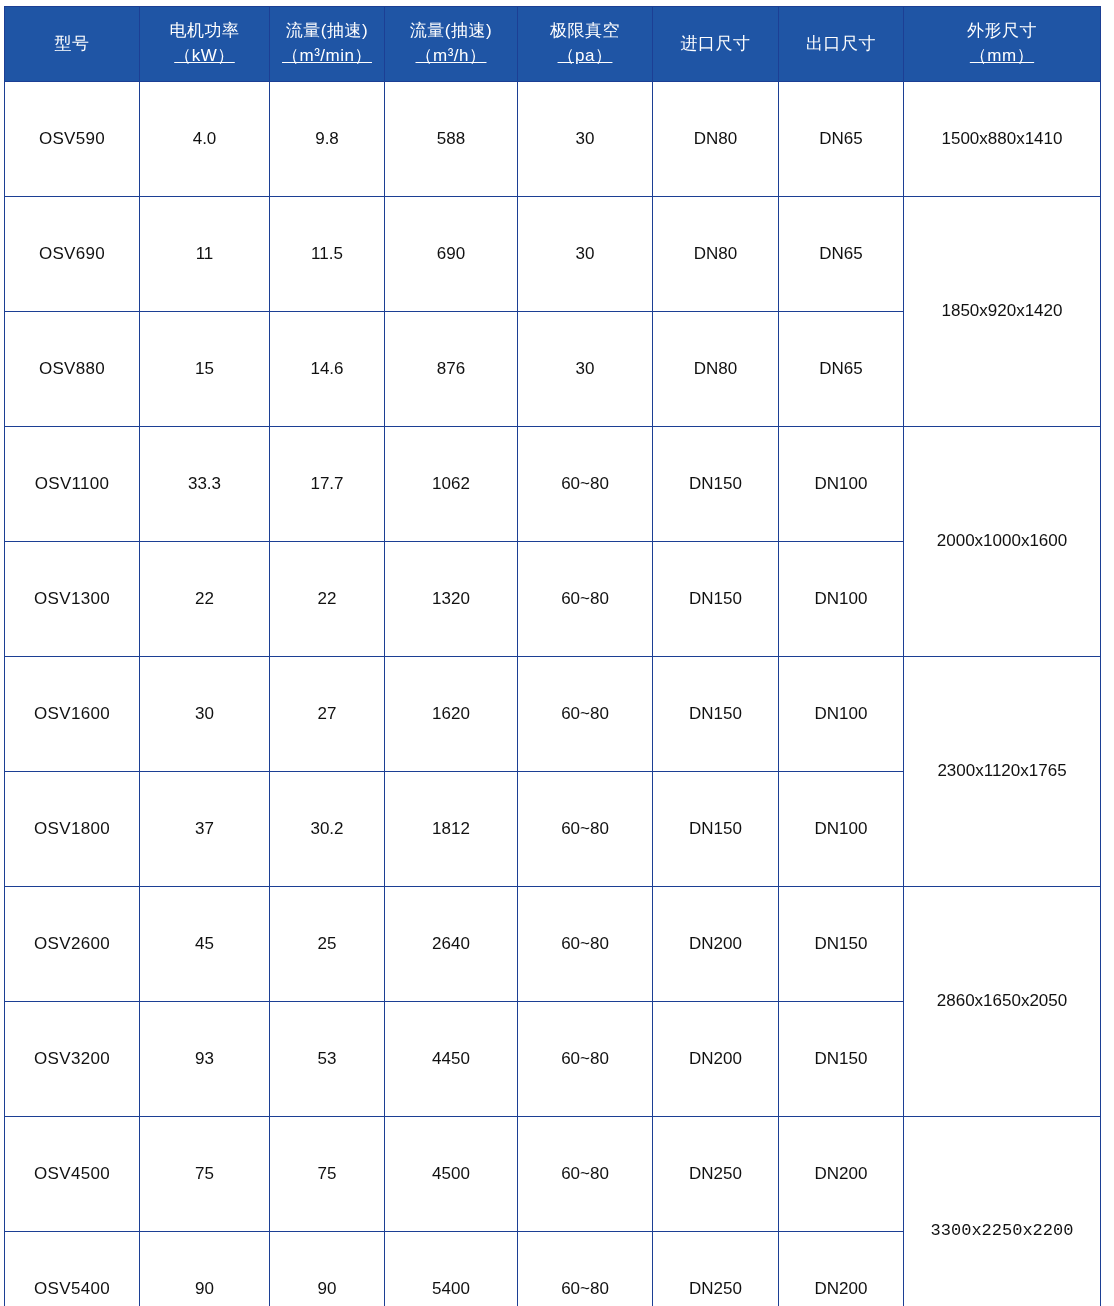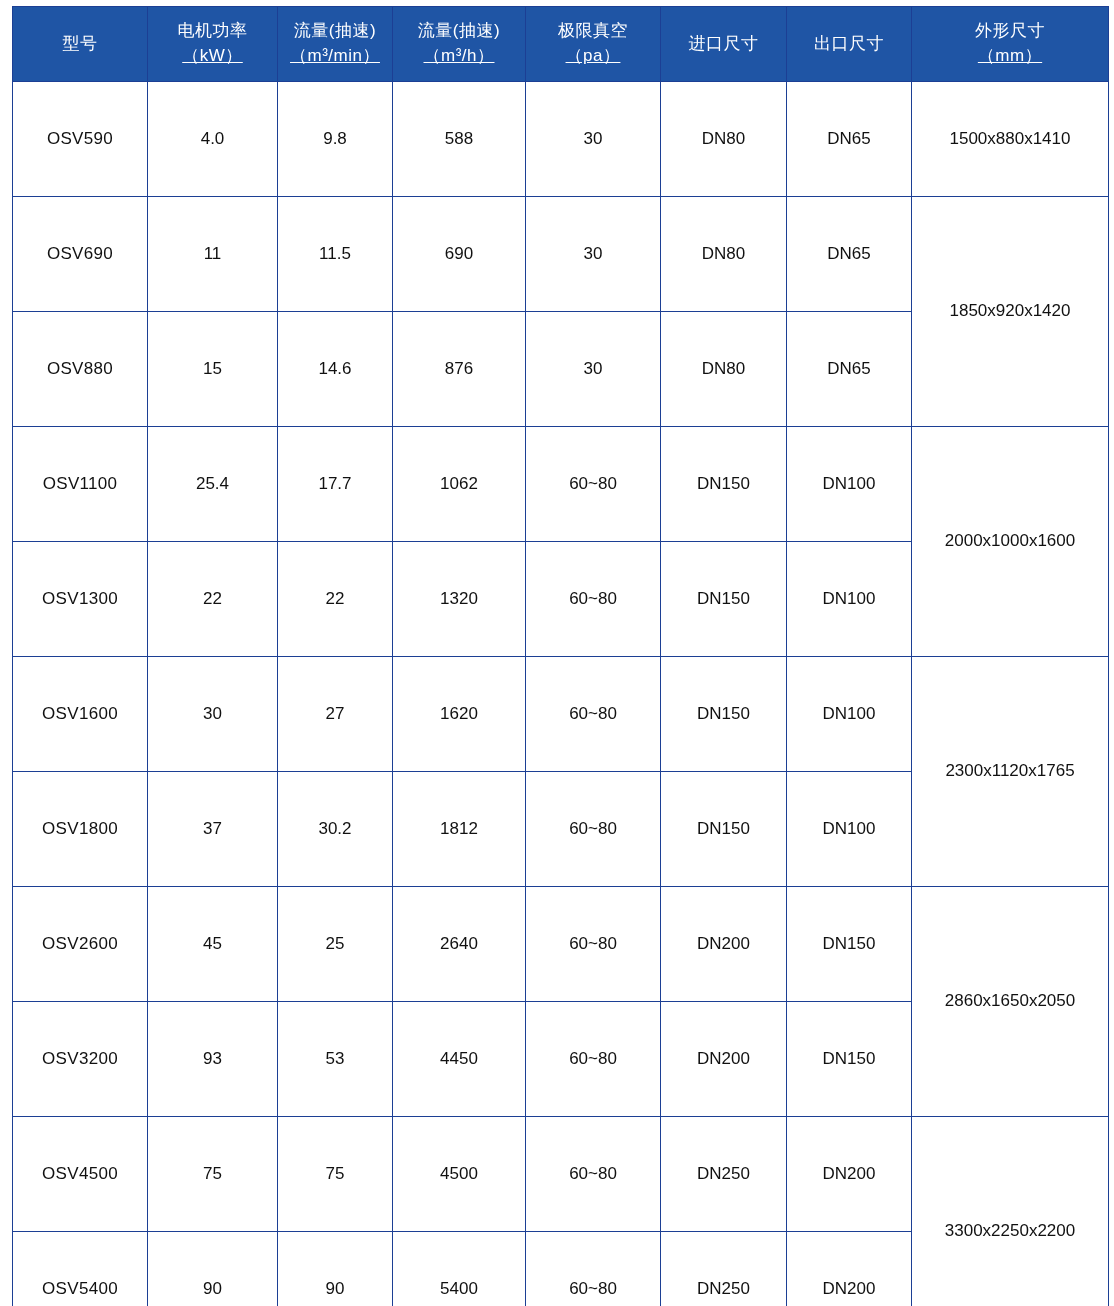--- a/index.html
+++ b/index.html
@@ -12,21 +12,21 @@
     height: 1306px;
     font-family: "Liberation Sans", "DejaVu Sans", sans-serif;
     color: #111111;
     overflow: hidden;
   }
   .sheet {
     position: relative;
     width: 980px;
     height: 1306px;
     box-sizing: border-box;
-    padding: 6px 4px 6px 12px;
+    padding: 6px 4px 6px 4px;
   }
   table.spec {
     border-collapse: collapse;
     table-layout: fixed;
     width: 1096px;
     margin: 0 auto;
   }
   table.spec th, table.spec td {
     border: 1px solid #1c3f94;
     text-align: center;
@@ -54,21 +54,21 @@
   col.c-model { width: 135px; }
   col.c-power { width: 130px; }
   col.c-flowmin { width: 115px; }
   col.c-flowhr  { width: 133px; }
   col.c-vac     { width: 135px; }
   col.c-inlet   { width: 126px; }
   col.c-outlet  { width: 125px; }
   col.c-dim     { width: 197px; }
 
   .dim-cell { position: relative; }
-  .dim-text { display: block; }
+  .dim-text { display: block; font-family: Liberation Mono, monospace; }
 
   .logo-wrap {
     position: absolute;
     right: 8px;
     bottom: 6px;
     display: flex;
     align-items: center;
     gap: 8px;
     height: 58px;
   }
@@ -176,21 +176,21 @@
         <td>15</td>
         <td>14.6</td>
         <td>876</td>
         <td>30</td>
         <td>DN80</td>
         <td>DN65</td>
       </tr>
 
       <tr>
         <td>OSV1100</td>
-        <td>25.4</td>
+        <td>33.3</td>
         <td>17.7</td>
         <td>1062</td>
         <td>60~80</td>
         <td>DN150</td>
         <td>DN100</td>
         <td class="dim-cell" rowspan="2">2000x1000x1600</td>
       </tr>
 
       <tr>
         <td>OSV1300</td>

